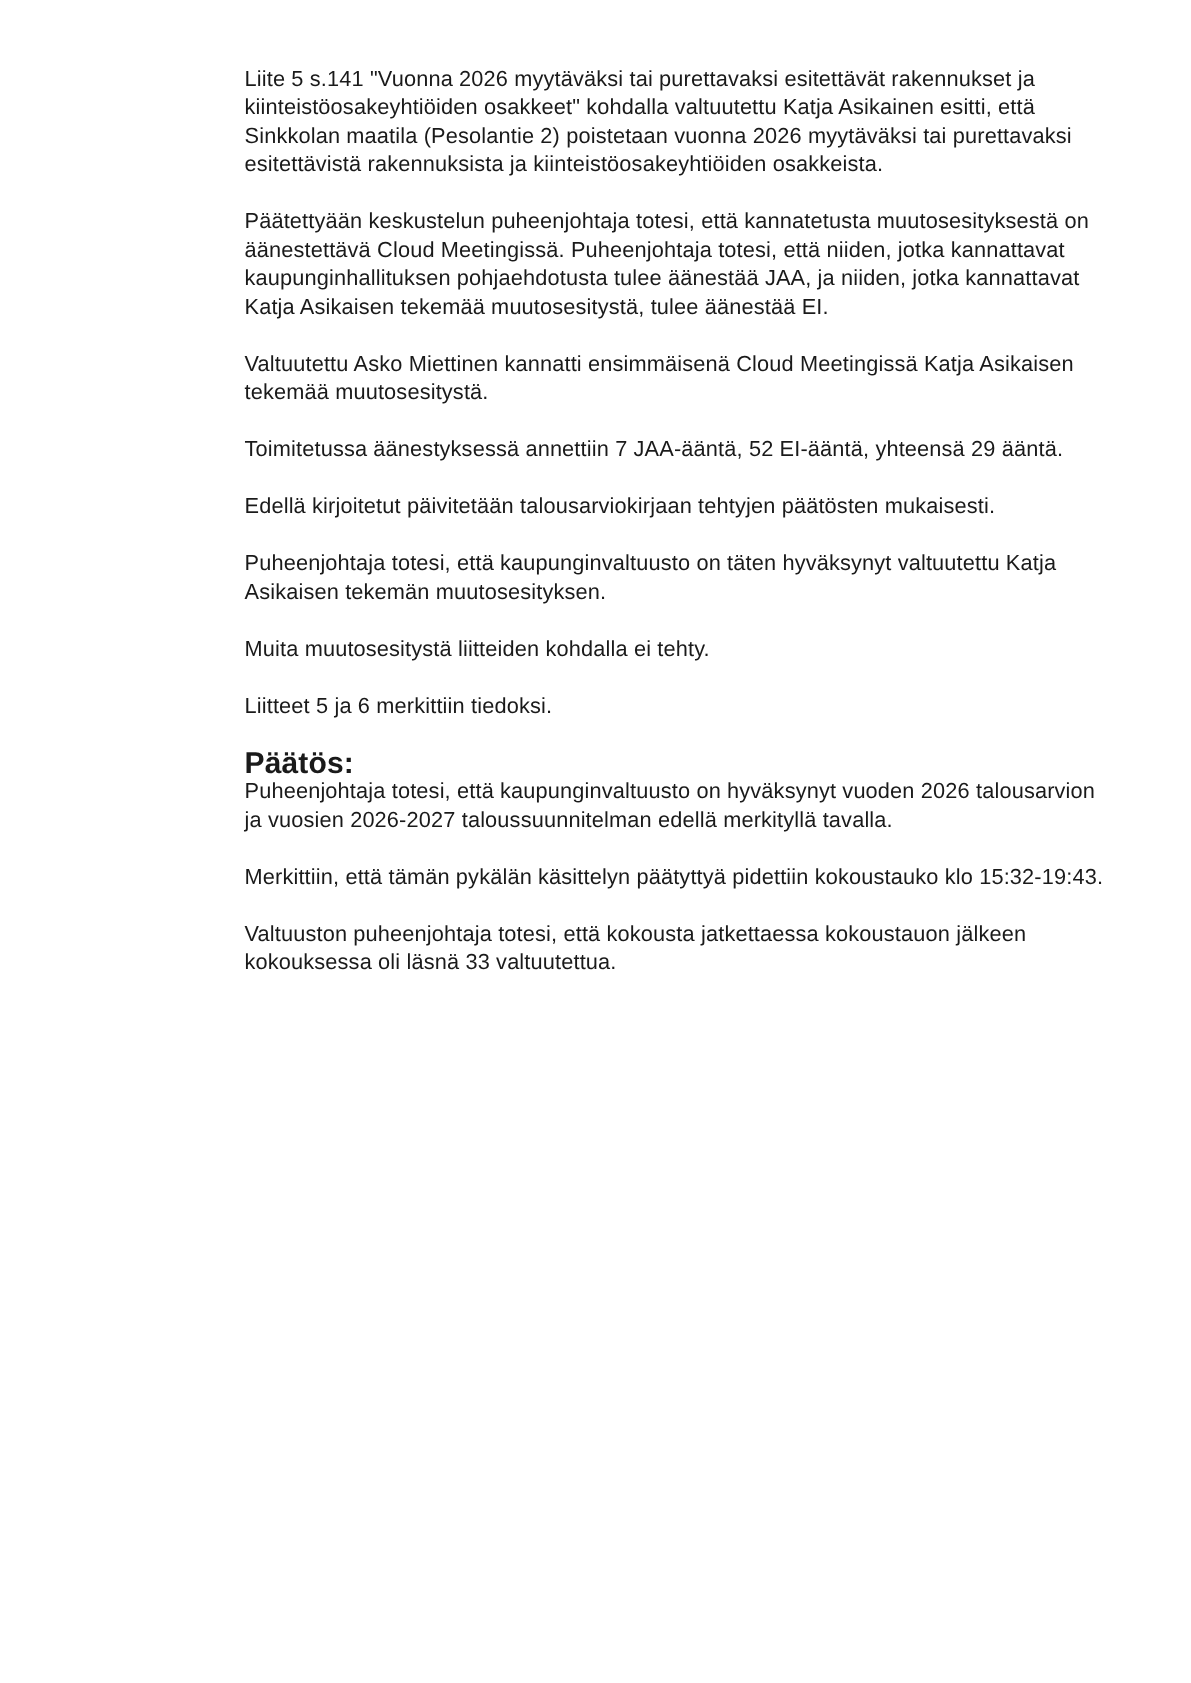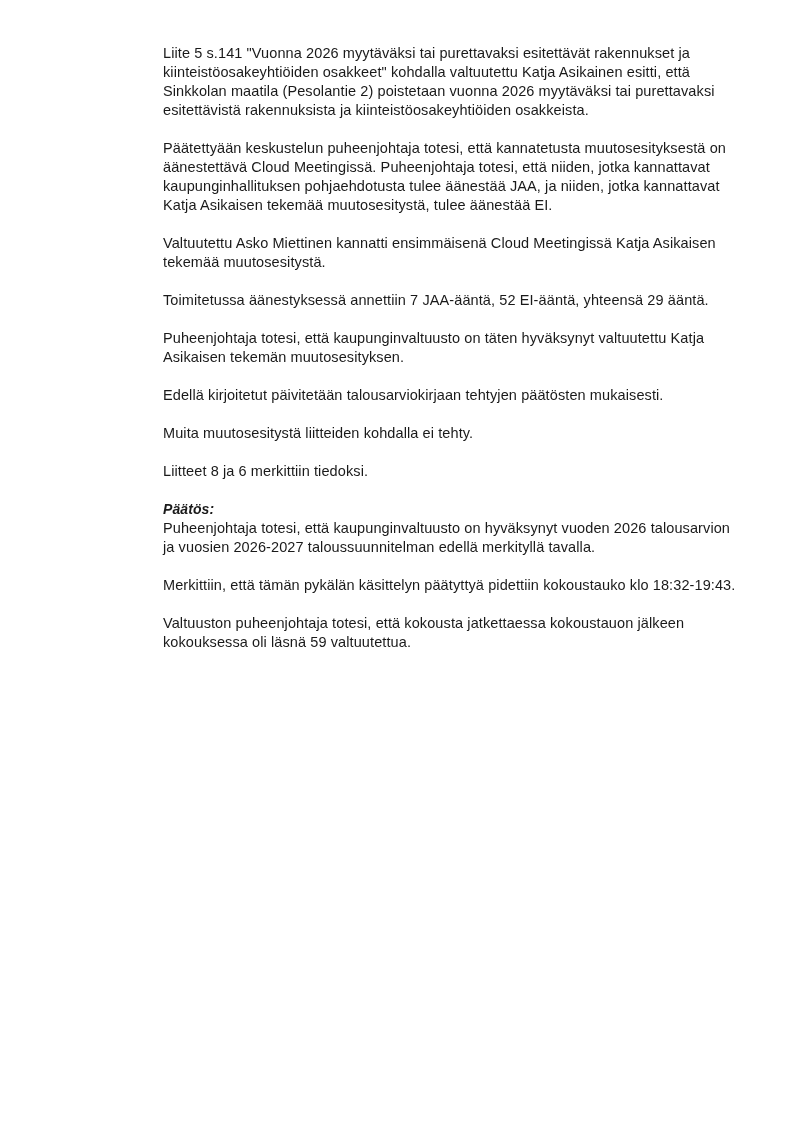--- a/index.html
+++ b/index.html
@@ -22,45 +22,44 @@
     font-size: 14.5px;
     line-height: 19px;
     letter-spacing: 0.1px;
   }
   .doc p {
     margin: 0 0 19px 0;
     white-space: pre-line;
   }
   .doc h3 {
     margin: 0;
-    font-size: 14px;
+    font-size: 20px;
     line-height: 19px;
     font-weight: bold;
-    font-style: italic;
   }
 </style>
 </head>
 <body>
 
 <div class="doc">
   <p>Liite 5 s.141 "Vuonna 2026 myytäväksi tai purettavaksi esitettävät rakennukset ja
 kiinteistöosakeyhtiöiden osakkeet" kohdalla valtuutettu Katja Asikainen esitti, että
 Sinkkolan maatila (Pesolantie 2) poistetaan vuonna 2026 myytäväksi tai purettavaksi
 esitettävistä rakennuksista ja kiinteistöosakeyhtiöiden osakkeista.</p>
   <p>Päätettyään keskustelun puheenjohtaja totesi, että kannatetusta muutosesityksestä on
 äänestettävä Cloud Meetingissä. Puheenjohtaja totesi, että niiden, jotka kannattavat
 kaupunginhallituksen pohjaehdotusta tulee äänestää JAA, ja niiden, jotka kannattavat
 Katja Asikaisen tekemää muutosesitystä, tulee äänestää EI.</p>
   <p>Valtuutettu Asko Miettinen kannatti ensimmäisenä Cloud Meetingissä Katja Asikaisen
 tekemää muutosesitystä.</p>
   <p>Toimitetussa äänestyksessä annettiin 7 JAA-ääntä, 52 EI-ääntä, yhteensä 29 ääntä.</p>
+  <p>Edellä kirjoitetut päivitetään talousarviokirjaan tehtyjen päätösten mukaisesti.</p>
   <p>Puheenjohtaja totesi, että kaupunginvaltuusto on täten hyväksynyt valtuutettu Katja
 Asikaisen tekemän muutosesityksen.</p>
-  <p>Edellä kirjoitetut päivitetään talousarviokirjaan tehtyjen päätösten mukaisesti.</p>
   <p>Muita muutosesitystä liitteiden kohdalla ei tehty.</p>
-  <p>Liitteet 8 ja 6 merkittiin tiedoksi.</p>
+  <p>Liitteet 5 ja 6 merkittiin tiedoksi.</p>
   <h3>Päätös:</h3>
   <p>Puheenjohtaja totesi, että kaupunginvaltuusto on hyväksynyt vuoden 2026 talousarvion
 ja vuosien 2026-2027 taloussuunnitelman edellä merkityllä tavalla.</p>
-  <p>Merkittiin, että tämän pykälän käsittelyn päätyttyä pidettiin kokoustauko klo 18:32-19:43.</p>
+  <p>Merkittiin, että tämän pykälän käsittelyn päätyttyä pidettiin kokoustauko klo 15:32-19:43.</p>
   <p>Valtuuston puheenjohtaja totesi, että kokousta jatkettaessa kokoustauon jälkeen
-kokouksessa oli läsnä 59 valtuutettua.</p>
+kokouksessa oli läsnä 33 valtuutettua.</p>
 </div>
 
 </body></html>

